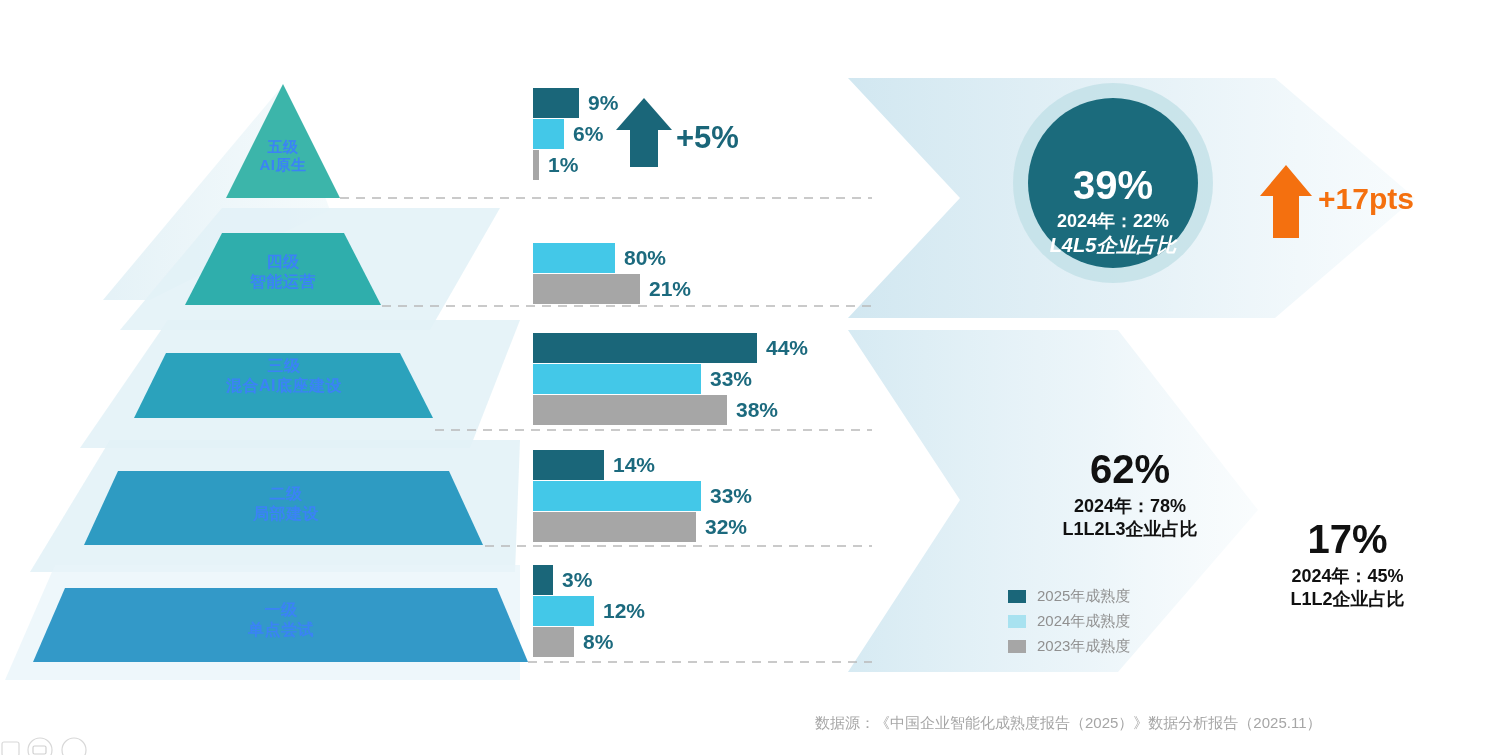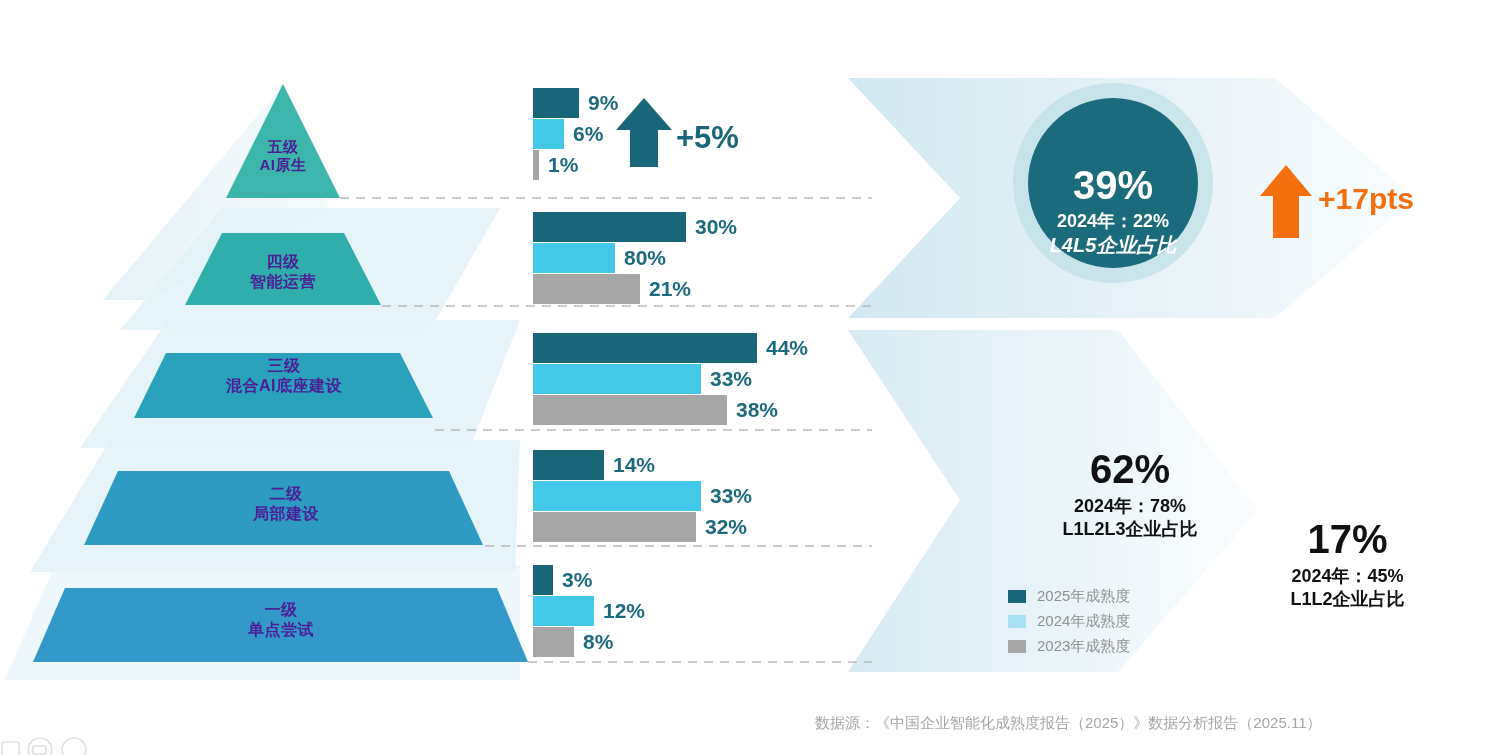--- a/index.html
+++ b/index.html
@@ -6,21 +6,21 @@
   body{
     width:1490px;height:755px;position:relative;overflow:hidden;
     background:#ffffff;
     font-family:"Liberation Sans","DejaVu Sans",sans-serif;
   }
   .stage{position:absolute;left:0;top:0;width:1490px;height:755px;}
   svg.layer{position:absolute;left:0;top:0;width:1490px;height:755px;}
 
   
   .pyr-label{
-    position:absolute;color:#4c1d95;font-weight:bold;text-align:center;
+    position:absolute;color:#3b82f6;font-weight:bold;text-align:center;
     line-height:1.22;letter-spacing:.5px;pointer-events:none;
   }
   .pyr-label .l1{display:block;}
   .pyr-label .l2{display:block;}
 
   
   .barblock{position:absolute;}
   .barrow{position:absolute;height:30px;}
   .bar{position:absolute;left:0;top:0;height:100%;}
   .barval{
@@ -174,24 +174,20 @@
     </div>
     <div class="barrow" style="top:62px;left:0;width:340px;height:30px;">
       <div class="bar" style="width:6px;background:#A6A6A6;"></div>
       <span class="barval" style="left:15px;">1%</span>
     </div>
   </div>
 
   <div class="delta-text" style="left:676px;top:120px;font-size:31px;color:#1A6679;">+5%</div>
 
   <div class="barblock" style="left:533px;top:212px;width:340px;height:96px;">
-    <div class="barrow" style="top:0;left:0;width:340px;height:30px;">
-      <div class="bar" style="width:153px;background:#1A6679;"></div>
-      <span class="barval" style="left:162px;">30%</span>
-    </div>
     <div class="barrow" style="top:31px;left:0;width:340px;height:30px;">
       <div class="bar" style="width:82px;background:#43C8E8;"></div>
       <span class="barval" style="left:91px;">80%</span>
     </div>
     <div class="barrow" style="top:62px;left:0;width:340px;height:30px;">
       <div class="bar" style="width:107px;background:#A6A6A6;"></div>
       <span class="barval" style="left:116px;">21%</span>
     </div>
   </div>
 

